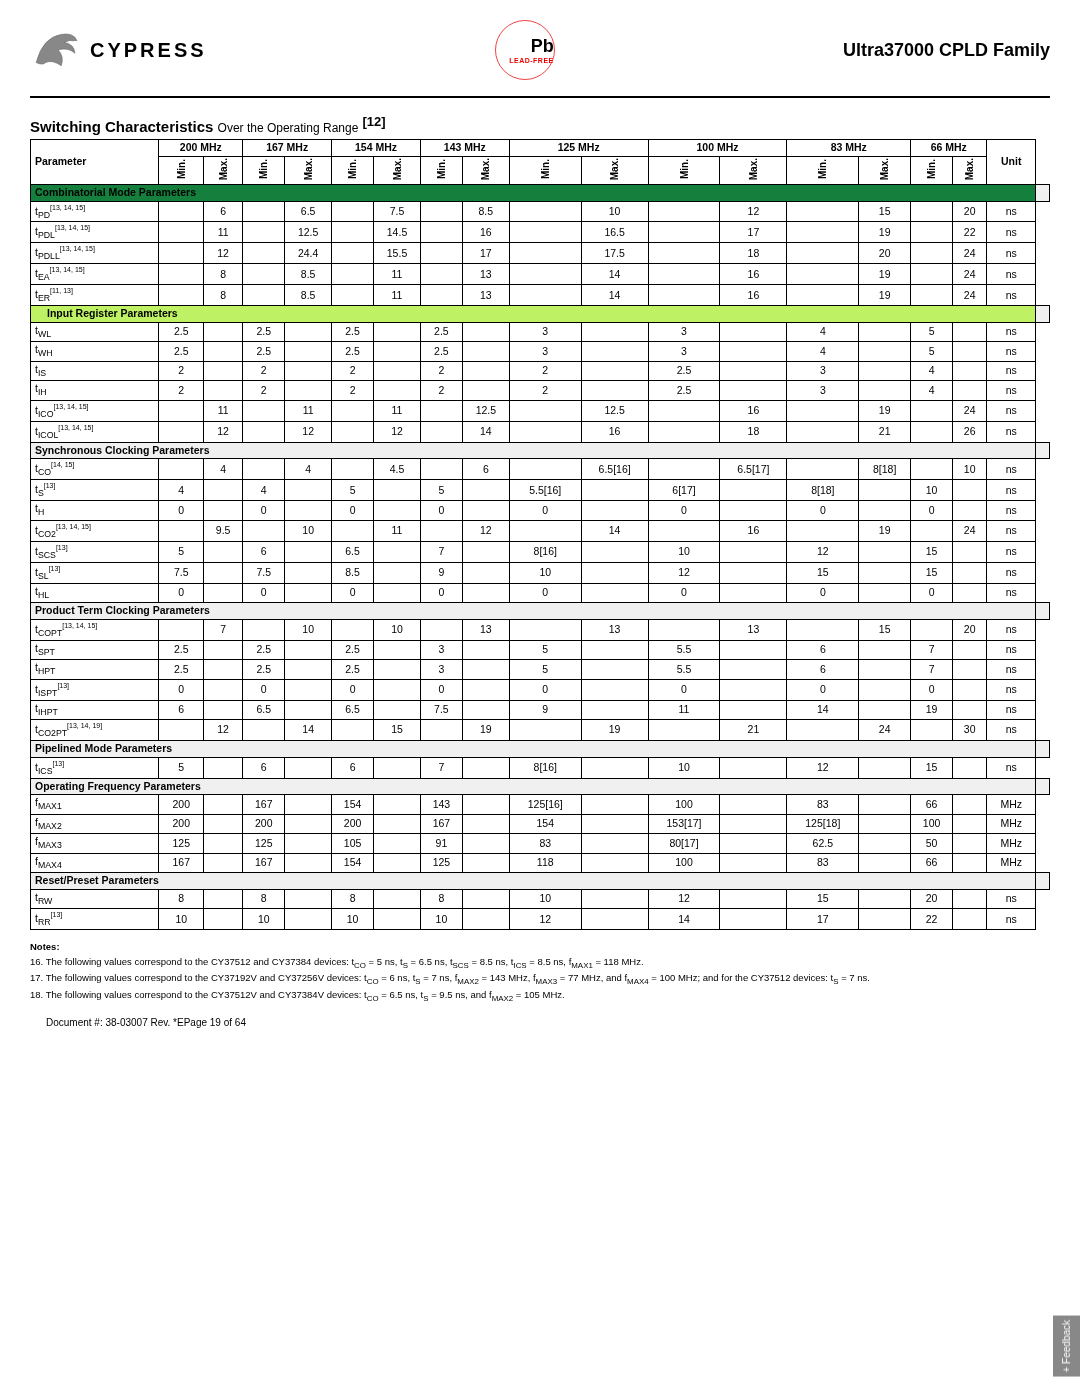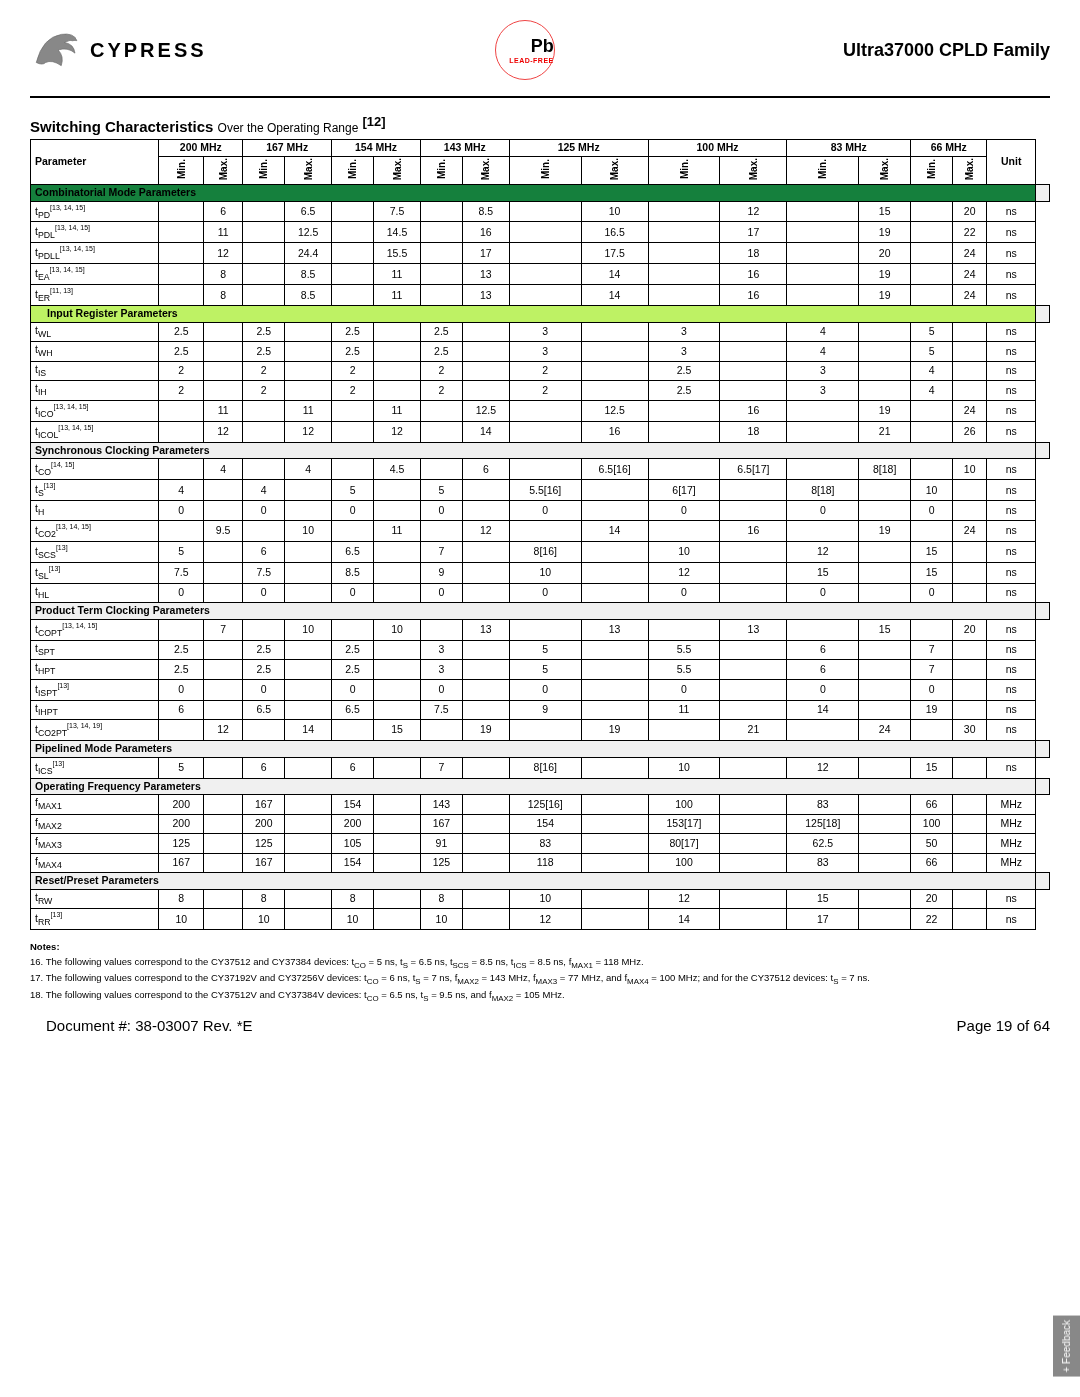--- a/index.html
+++ b/index.html
@@ -117,23 +117,23 @@
     }
     .rotated-text {
       writing-mode: vertical-rl;
       transform: rotate(180deg);
       white-space: nowrap;
       font-size: 10px;
       font-weight: bold;
     }
     .footer {
       display: flex;
-      justify-content: space-between;
+      justify-content: flex-start;
       margin-top: 12px;
-      font-size: 15px;
+      font-size: 10px;
       padding-left: 16px;
     }
     .notes {
       font-size: 9.5px;
       margin-top: 10px;
       line-height: 1.5;
     }
     .feedback-btn {
       position: fixed;
       bottom: 20px;

